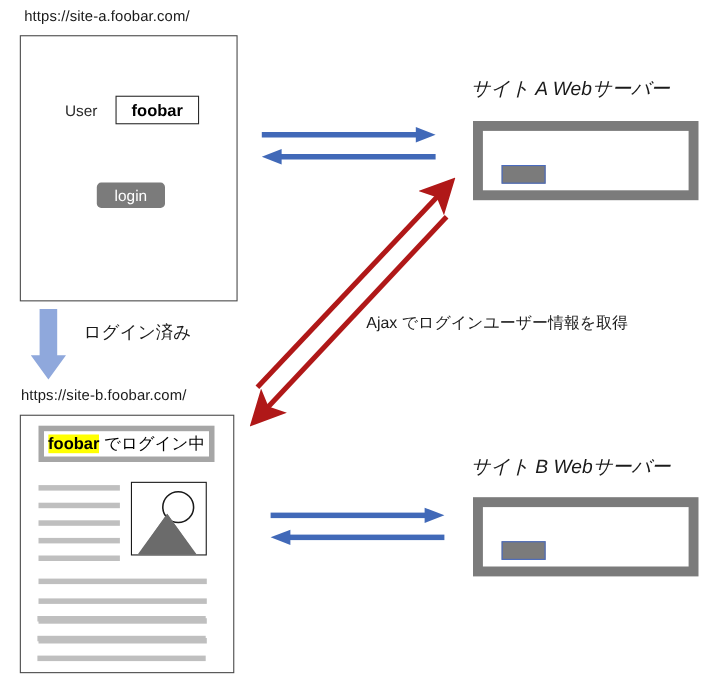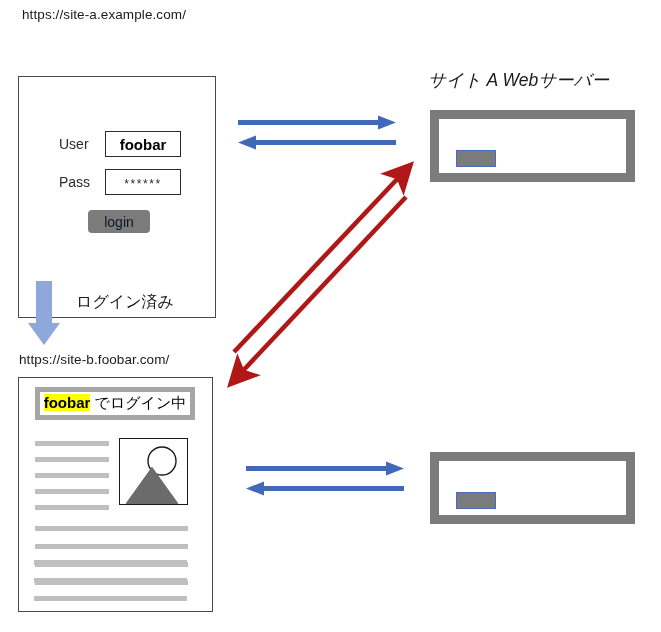--- a/index.html
+++ b/index.html
@@ -70,21 +70,21 @@
     letter-spacing: 1.6px;
     color: #2b2b2b;
     padding-top: 3px;
   }
   .login-btn {
     box-sizing: border-box;
     width: 62px;
     height: 23px;
     background: #7b7b7b;
     border-radius: 4px;
-    color: #0f172a;
+    color: #ffffff;
     font-size: 14px;
     display: flex;
     align-items: center;
     justify-content: center;
     line-height: 1;
   }
 
   
   .banner {
     box-sizing: border-box;
@@ -148,33 +148,29 @@
     color: #1a1a1a;
     white-space: nowrap;
   }
   svg { display: block; overflow: visible; }
 </style>
 </head>
 <body>
 
 <div id="canvas">
 
-  <div class="abs url-label" style="left:22px; top:7px;">https://site-a.example.com/</div>
-
-  <div class="abs browser" style="left:18px; top:32px; width:198px; height:242px;margin-top:44px;">
+  <div class="abs url-label" style="left:22px; top:7px;">https://site-a.foobar.com/</div>
+
+  <div class="abs browser" style="left:18px; top:32px; width:198px; height:242px;">
 
     <div class="form-row" style="left:40px; top:54px;">
       <span class="field-label">User</span>
       <span class="field-box field-user">foobar</span>
     </div>
 
-    <div class="form-row" style="left:40px; top:92px;">
-      <span class="field-label">Pass</span>
-      <span class="field-box field-pass">******</span>
-    </div>
 
     <div class="abs login-btn" style="left:69px; top:133px;">login</div>
   </div>
 
   <svg class="abs" style="left:28px; top:281px;" width="38" height="68">
     <polygon points="8,0 24,0 24,42 32,42 16,64 0,42 8,42" fill="#8FA8DC"></polygon>
   </svg>
   <div class="abs flow-label" style="left:76px; top:292px;">ログイン済み</div>
 
   <div class="abs url-label" style="left:19px; top:352px;">https://site-b.foobar.com/</div>
@@ -242,29 +238,31 @@
 
     <g>
       <line x1="12" y1="197" x2="180" y2="19" stroke="#B01818" stroke-width="4.6" marker-end="url(#redArrowUp)"></line>
     </g>
 
     <g>
       <line x1="184" y1="42" x2="17" y2="220" stroke="#B01818" stroke-width="4.6" marker-end="url(#redArrowDown)"></line>
     </g>
   </svg>
 
+  <div class="abs flow-label-sm" style="left:333px; top:284px;">Ajax でログインユーザー情報を取得</div>
 
   <svg class="abs" style="left:246px; top:458px;" width="160" height="42">
     <g>
       <rect x="0" y="8" width="142" height="5" fill="#4169B8"></rect>
       <polygon points="140,3.5 158,10.5 140,17.5" fill="#4169B8"></polygon>
     </g>
     <g>
       <rect x="16" y="28" width="142" height="5" fill="#4169B8"></rect>
       <polygon points="18,23.5 0,30.5 18,37.5" fill="#4169B8"></polygon>
     </g>
   </svg>
 
+  <div class="abs server-title" style="left:428px; top:412px;">サイト B Webサーバー</div>
   <div class="server" style="left:430px; top:452px; width:205px; height:72px;">
     <div class="server-chip" style="left:17px; top:31px; width:40px; height:17px;"></div>
   </div>
 
 </div>
 
 </body></html>

